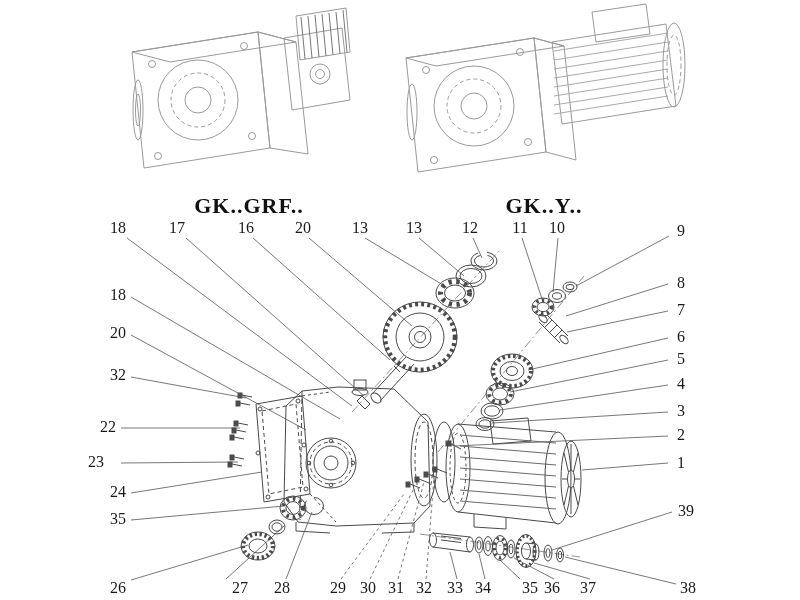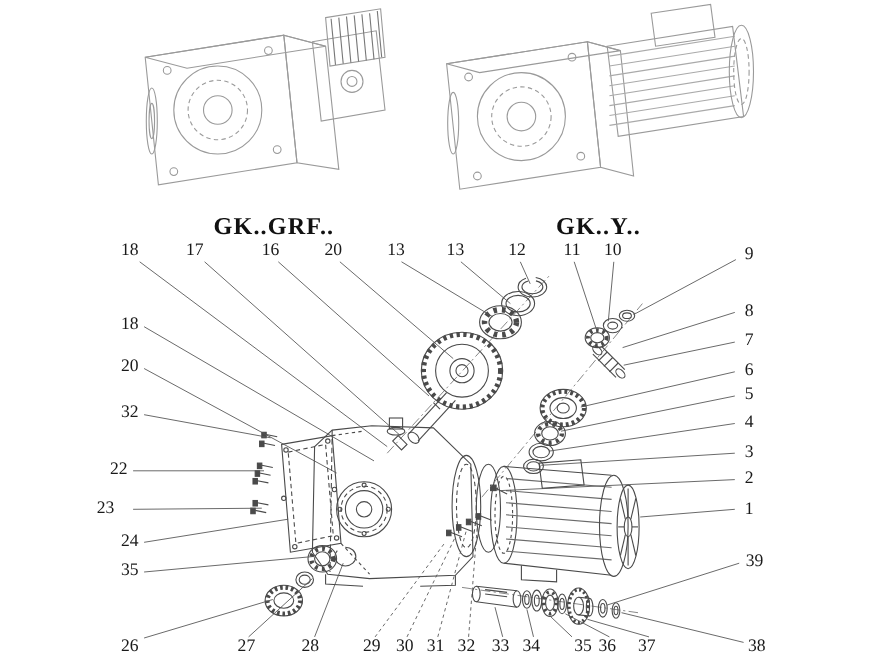--- a/index.html
+++ b/index.html
@@ -320,21 +320,21 @@
   <span class="callout" style="left:681px;top:463px">1</span>
   <span class="callout" style="left:686px;top:511px">39</span>
   <span class="callout" style="left:118px;top:295px">18</span>
   <span class="callout" style="left:118px;top:333px">20</span>
   <span class="callout" style="left:118px;top:375px">32</span>
   <span class="callout" style="left:108px;top:427px">22</span>
   <span class="callout" style="left:96px;top:462px">23</span>
   <span class="callout" style="left:118px;top:492px">24</span>
   <span class="callout" style="left:118px;top:519px">35</span>
   <span class="callout" style="left:118px;top:588px">26</span>
-  <span class="callout" style="left:224px;top:588px">27</span>
+  <span class="callout" style="left:240px;top:588px">27</span>
   <span class="callout" style="left:282px;top:588px">28</span>
   <span class="callout" style="left:338px;top:588px">29</span>
   <span class="callout" style="left:368px;top:588px">30</span>
   <span class="callout" style="left:396px;top:588px">31</span>
   <span class="callout" style="left:424px;top:588px">32</span>
   <span class="callout" style="left:455px;top:588px">33</span>
   <span class="callout" style="left:483px;top:588px">34</span>
   <span class="callout" style="left:530px;top:588px">35</span>
   <span class="callout" style="left:552px;top:588px">36</span>
   <span class="callout" style="left:588px;top:588px">37</span>

